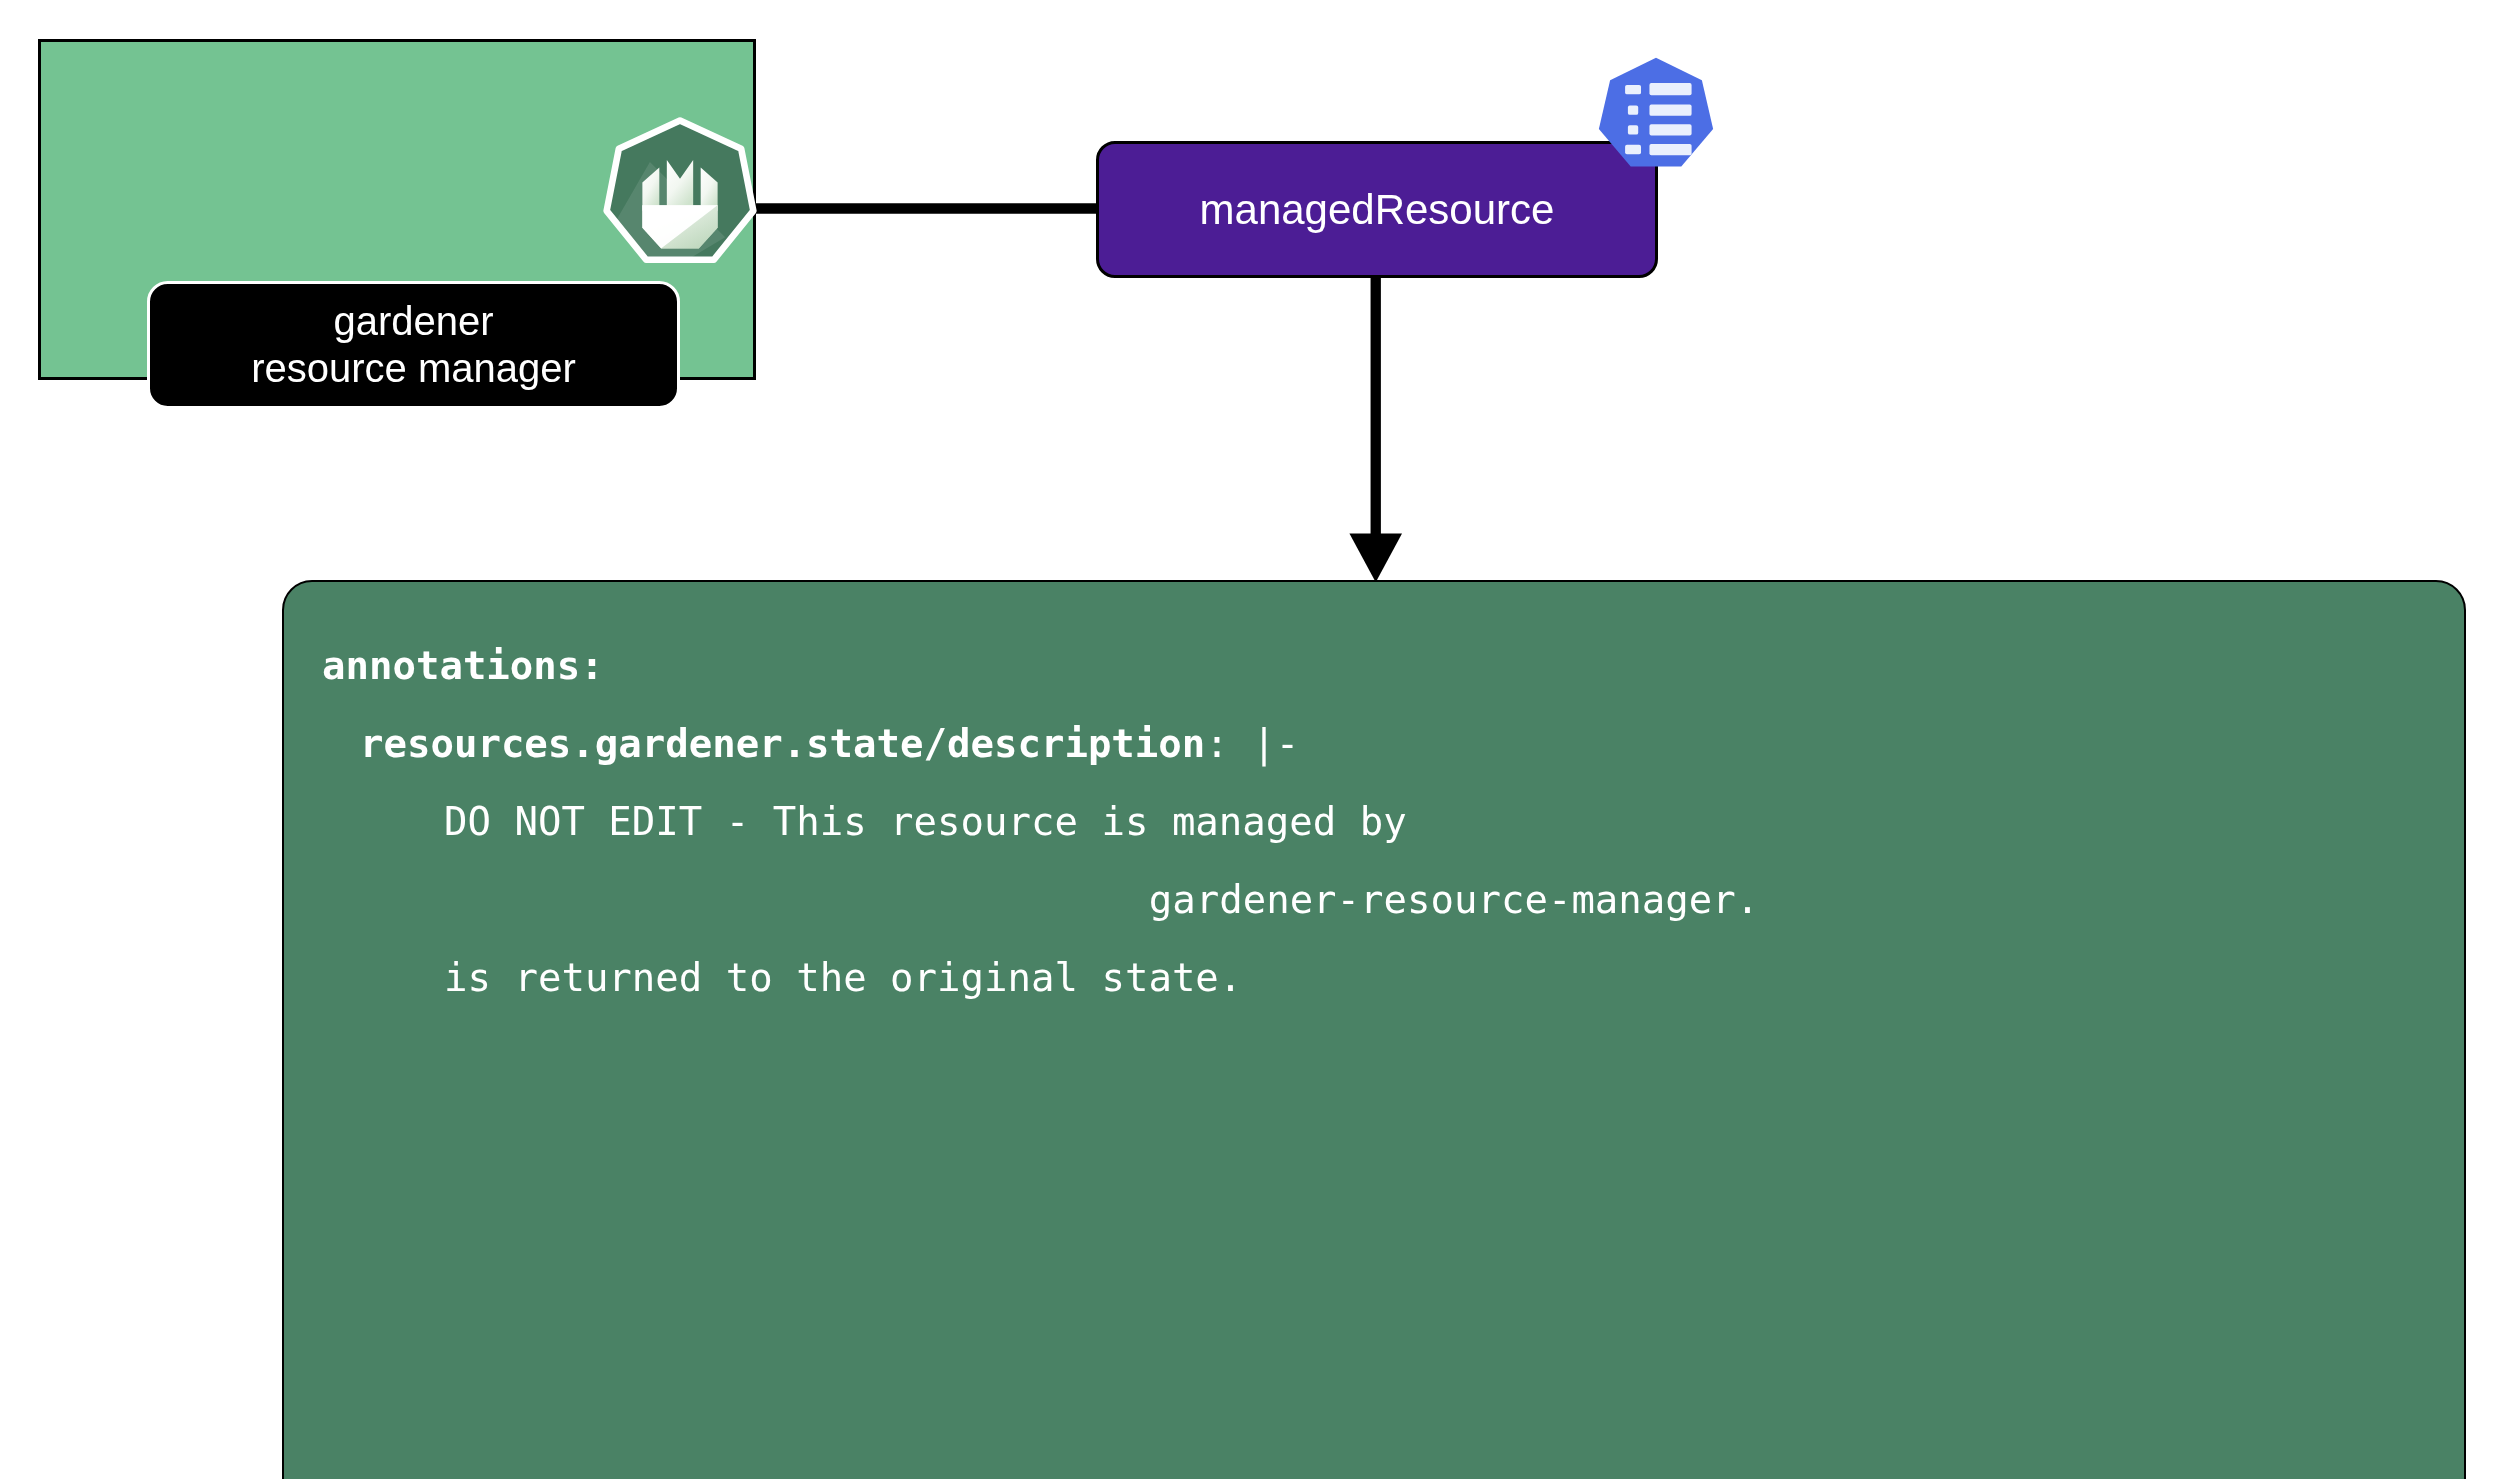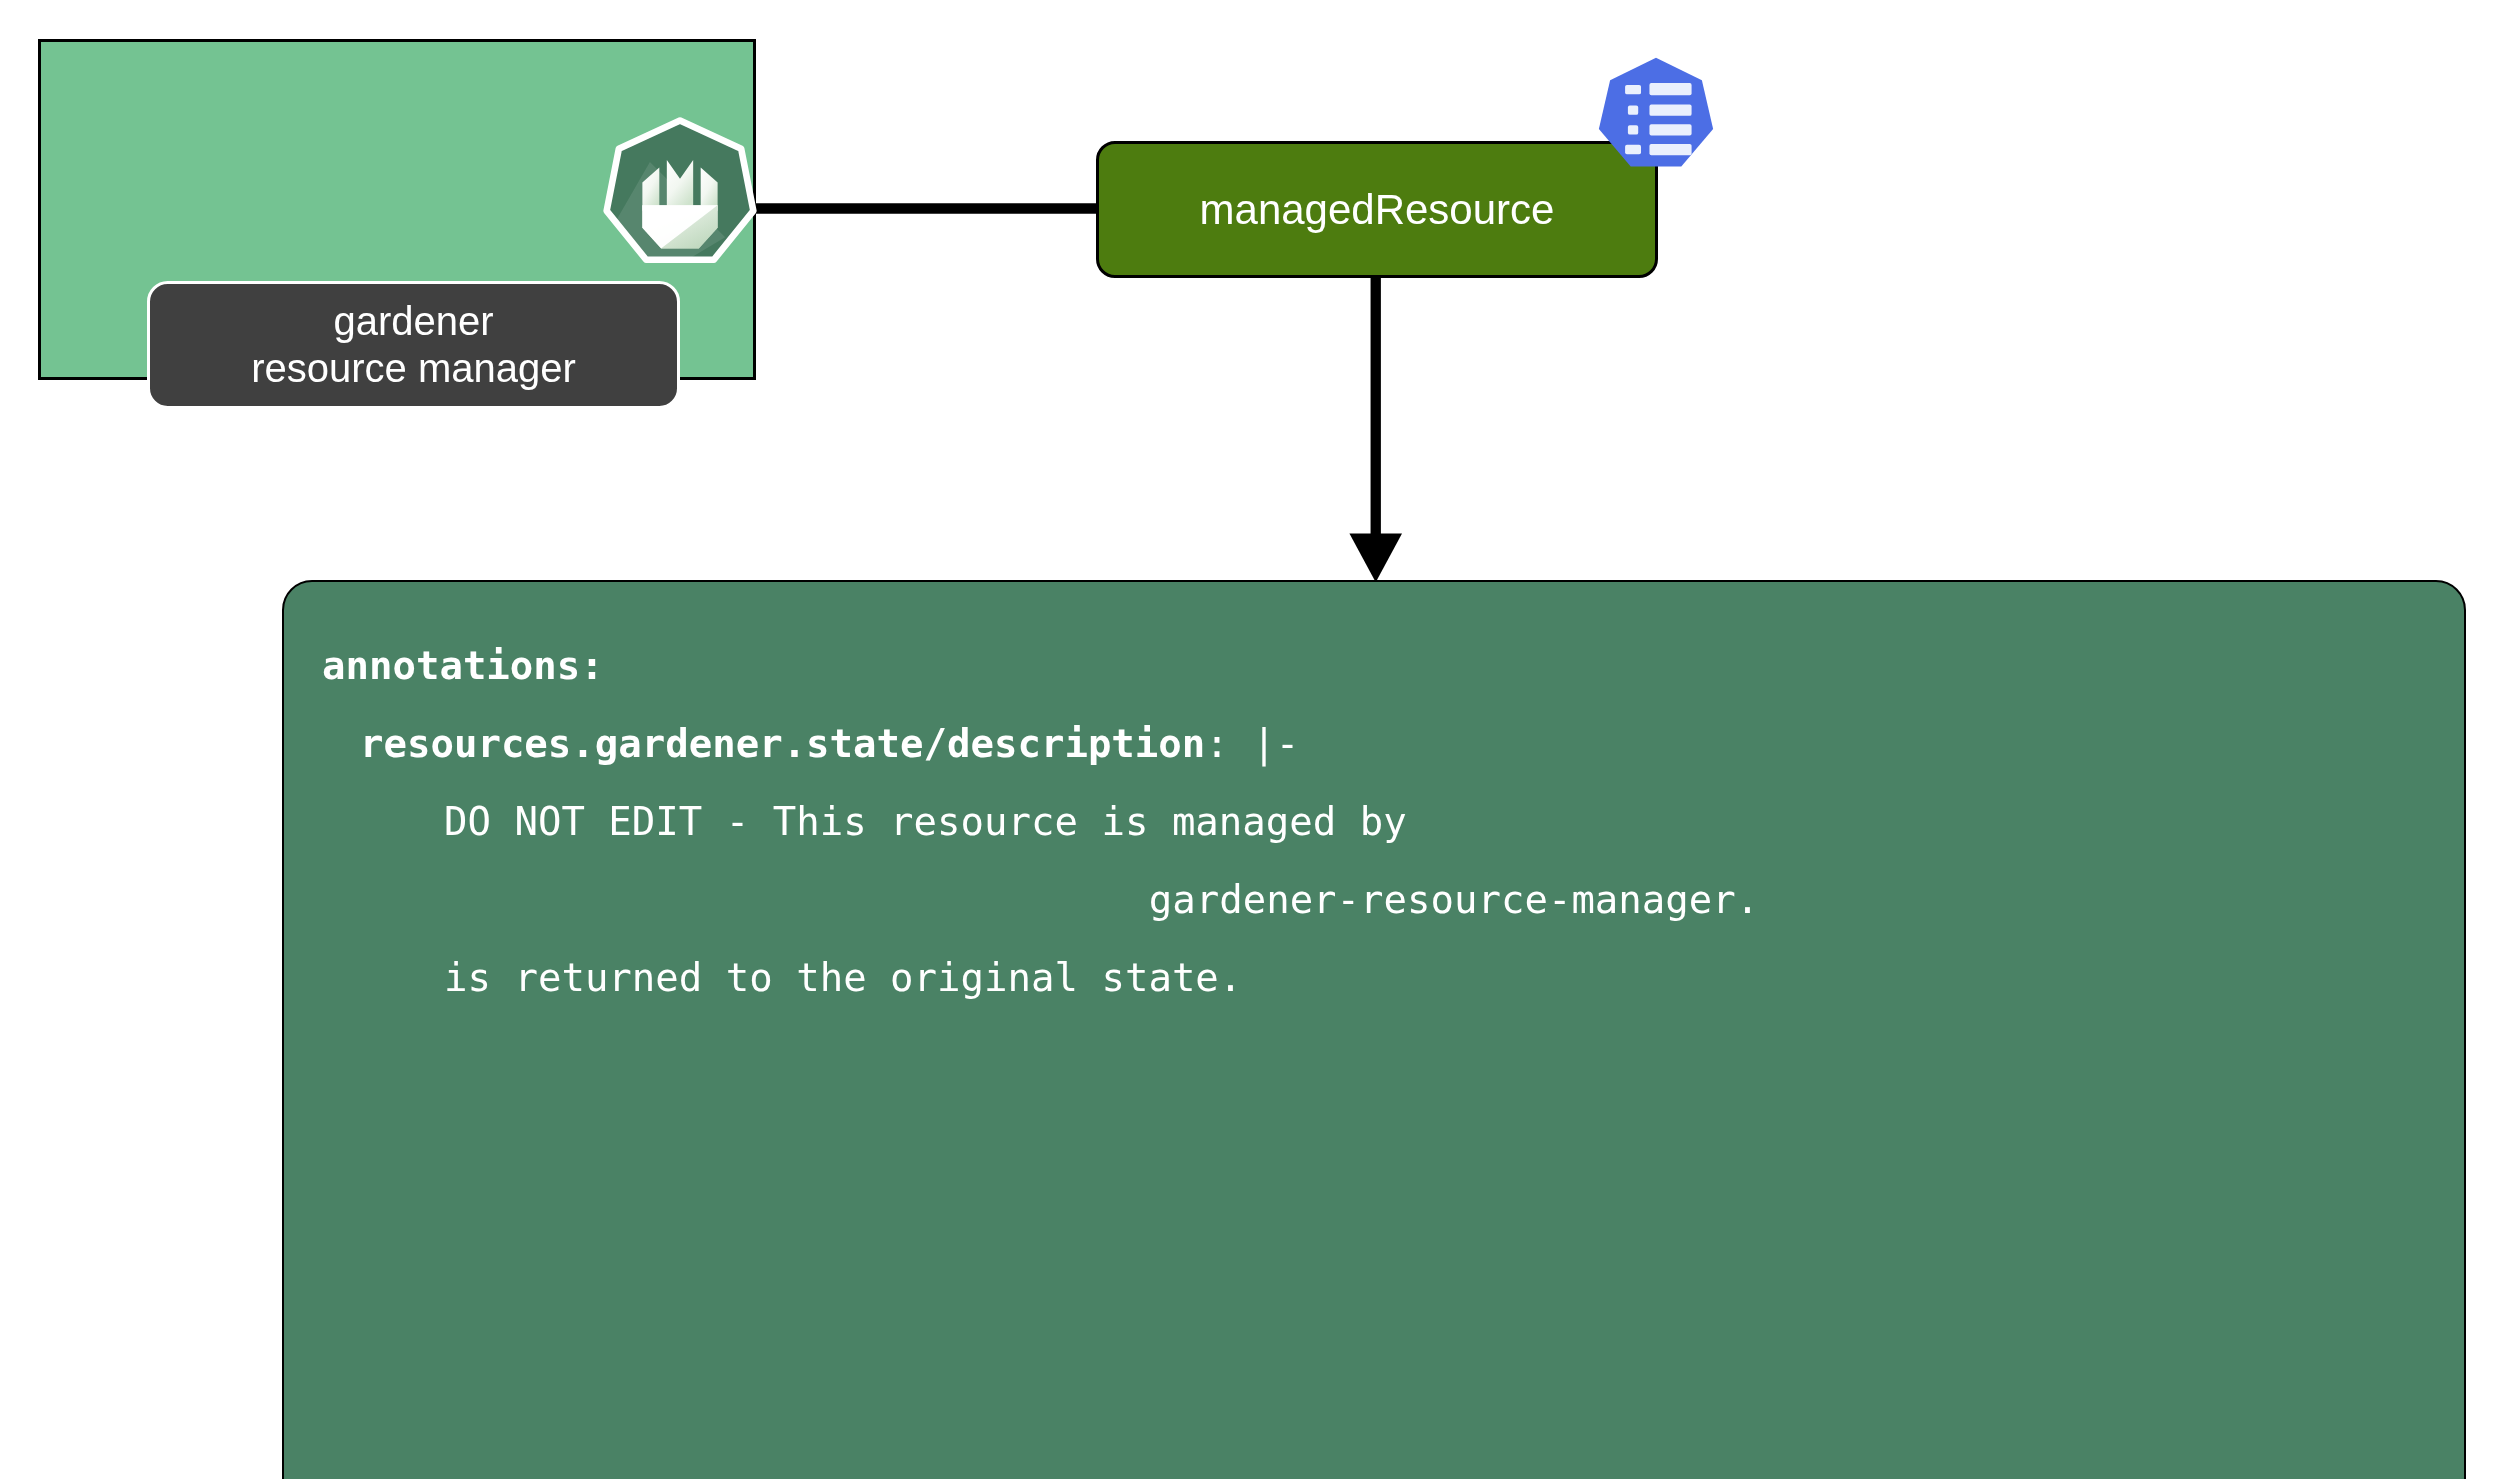--- a/index.html
+++ b/index.html
@@ -30,21 +30,21 @@
     box-sizing: border-box;
   }
 
   
   #grm-node {
     position: absolute;
     left: 106px;
     top: 239px;
     width: 533px;
     height: 128px;
-    background: #404040;
+    background: #000000;
     border: 3.8px solid #ffffff;
     border-radius: 20.7px;
     box-sizing: border-box;
     display: flex;
     flex-direction: column;
     align-items: center;
     justify-content: center;
     line-height: 1.18;
   }
   #grm-node .node-line {
@@ -63,21 +63,21 @@
     height: 158px;
   }
 
   
   #managed-resource-node {
     position: absolute;
     left: 1096px;
     top: 141px;
     width: 562px;
     height: 137px;
-    background: #4d7c0f;
+    background: #4c1d95;
     border: 3.8px solid #000000;
     border-radius: 19px;
     box-sizing: border-box;
     display: flex;
     align-items: center;
     justify-content: center;
   }
   #managed-resource-node .node-label {
     color: #ffffff;
     font-size: 42px;

